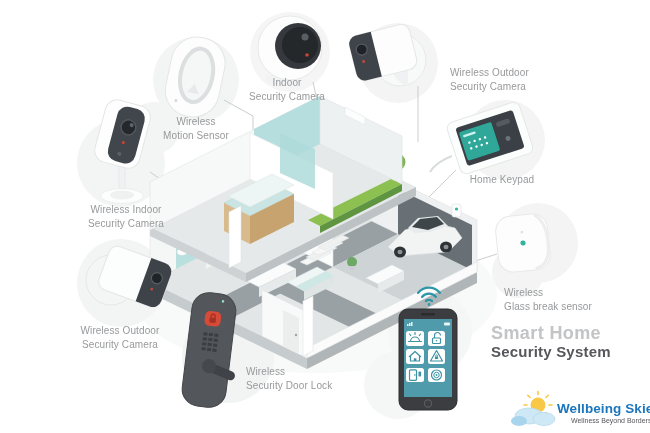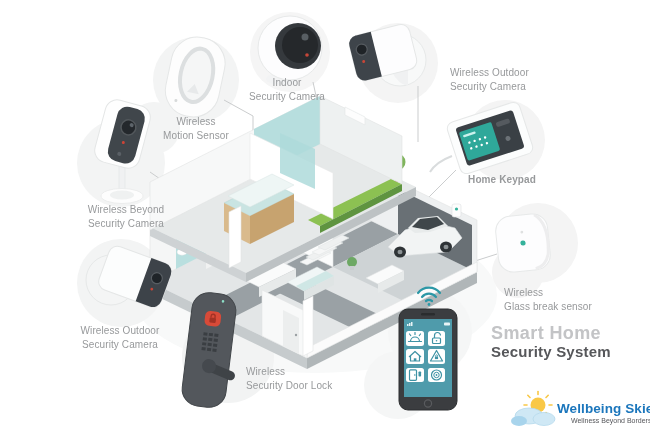--- a/index.html
+++ b/index.html
@@ -339,33 +339,33 @@
           <path d="M549,405 h3"></path>
           <path d="M546,412.5 l2.2,2.2"></path>
     </g>
     <circle cx="538" cy="405" r="7.5" fill="#f9c846"></circle>
     <ellipse cx="529" cy="416" rx="14" ry="8" fill="#cfe8f5" stroke="#b5d9ec" stroke-width="0.8"></ellipse>
     <ellipse cx="544" cy="419" rx="11" ry="6.5" fill="#cfe8f5" stroke="#b5d9ec" stroke-width="0.8"></ellipse>
     <ellipse cx="519" cy="421" rx="8" ry="5" fill="#a8d4ec"></ellipse>
   </g>
 </svg>
 
-  <div class="dev-label center" style="left:126px;top:203px;width:96px;">Wireless Beyond
+  <div class="dev-label center" style="left:126px;top:203px;width:96px;">Wireless Indoor
 Security Camera</div>
 
   <div class="dev-label center" style="left:196px;top:115px;width:90px;">Wireless
 Motion Sensor</div>
 
   <div class="dev-label center" style="left:287px;top:76px;width:90px;">Indoor
 Security Camera</div>
 
   <div class="dev-label" style="left:450px;top:66px;width:90px;">Wireless Outdoor
 Security Camera</div>
 
-  <div class="dev-label center" style="left:502px;top:173px;width:90px;font-weight:bold;">Home Keypad</div>
+  <div class="dev-label center" style="left:502px;top:173px;width:90px;">Home Keypad</div>
 
   <div class="dev-label" style="left:504px;top:286px;width:100px;">Wireless
 Glass break sensor</div>
 
   <div class="dev-label center" style="left:120px;top:324px;width:96px;">Wireless Outdoor
 Security Camera</div>
 
   <div class="dev-label" style="left:246px;top:365px;width:100px;">Wireless
 Security Door Lock</div>
 

